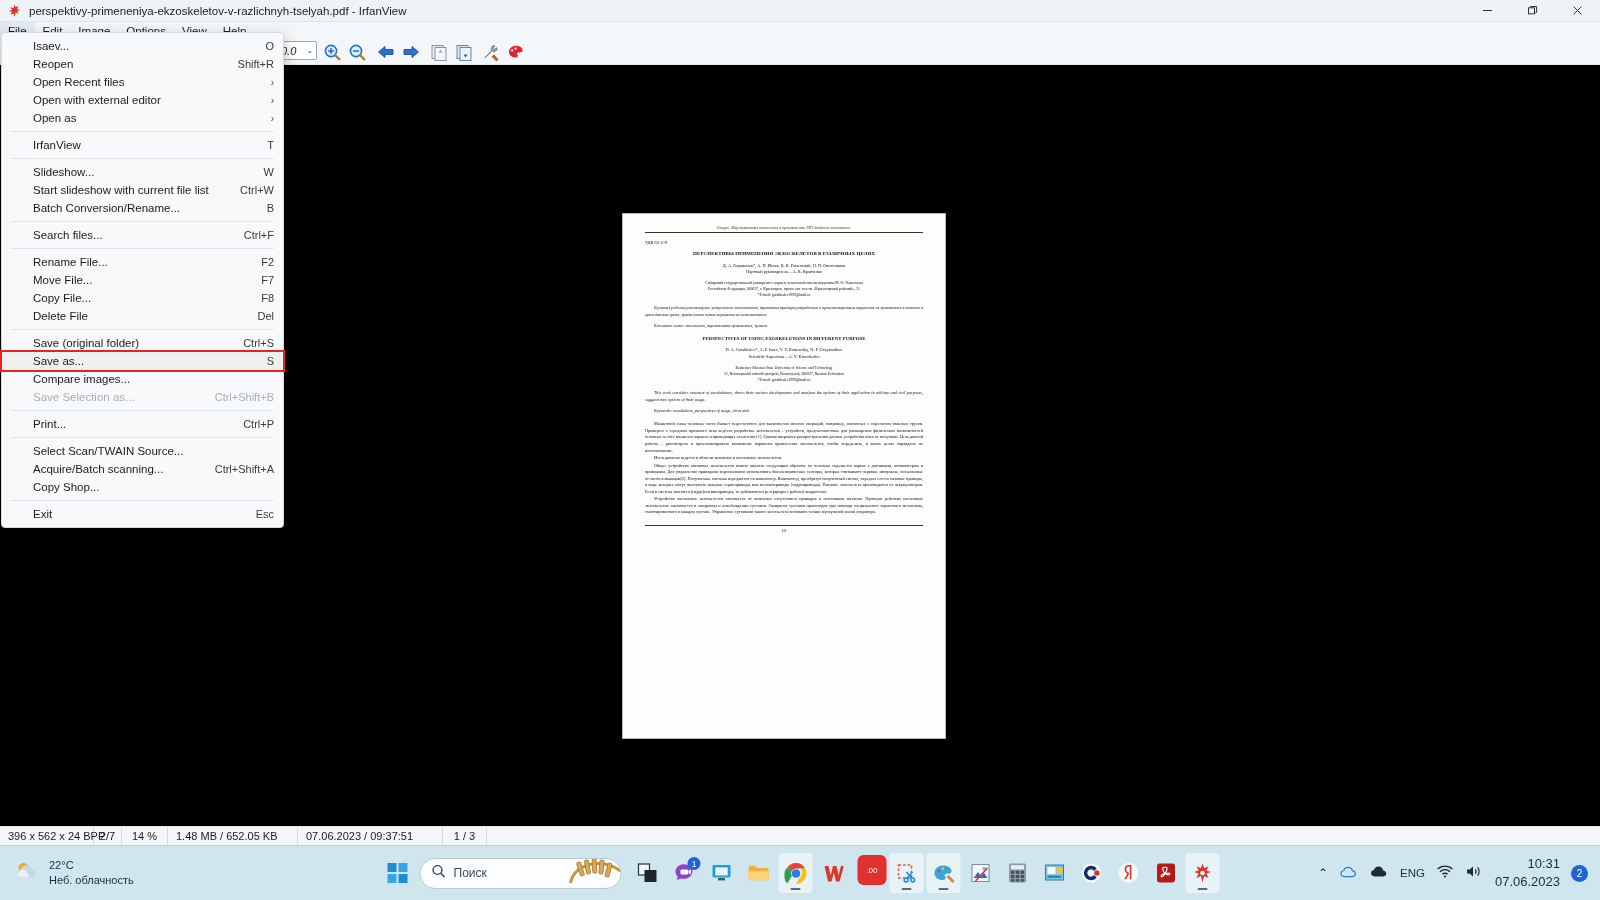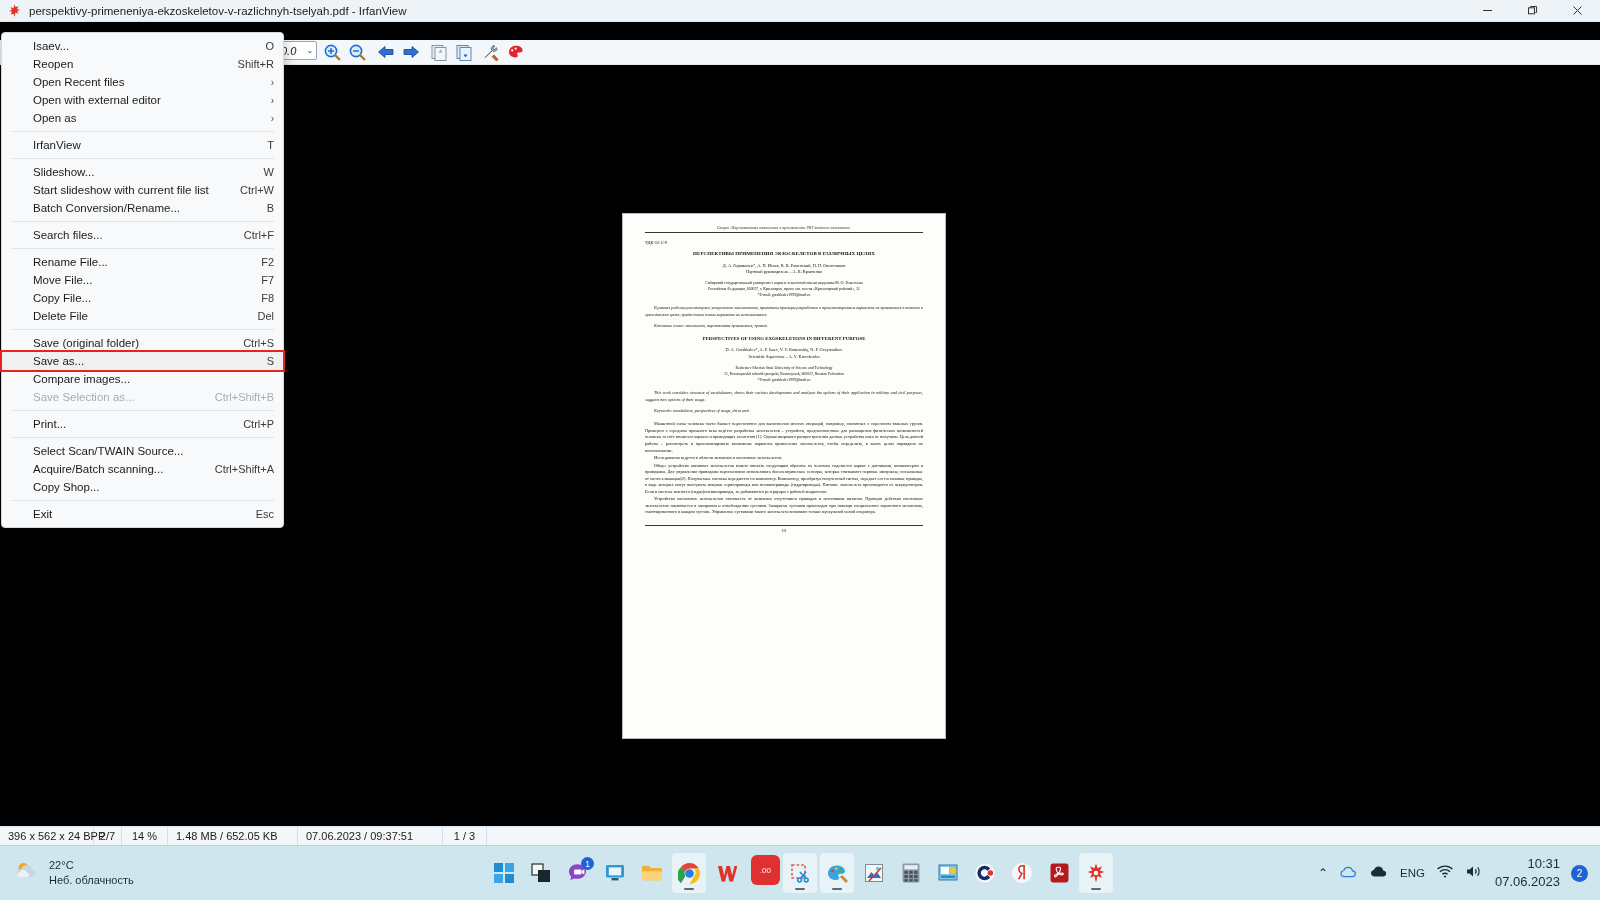--- a/index.html
+++ b/index.html
@@ -256,20 +256,28 @@
       </div>
       <div class="tb-btn close">
         <svg width="11" height="11" viewBox="0 0 11 11">
           <line x1="1.5" y1="1.5" x2="9.5" y2="9.5" stroke="#333" stroke-width="1"></line>
           <line x1="9.5" y1="1.5" x2="1.5" y2="9.5" stroke="#333" stroke-width="1"></line>
         </svg>
       </div>
     </div>
   </div>
 
+  <div class="menubar">
+    <div class="m active">File</div>
+    <div class="m">Edit</div>
+    <div class="m">Image</div>
+    <div class="m">Options</div>
+    <div class="m">View</div>
+    <div class="m">Help</div>
+  </div>
 
   <div class="toolbar">
     <div style="width:320px"></div>
     <div class="tbtn">
       <svg width="19" height="19" viewBox="0 0 19 19">
         <circle cx="8" cy="8" r="5.6" fill="#dbeeff" stroke="#1f6fd0" stroke-width="1.6"></circle>
         <line x1="11.8" y1="11.8" x2="17" y2="17" stroke="#b07a25" stroke-width="2.4"></line>
         <line x1="5" y1="8" x2="11" y2="8" stroke="#1f6fd0" stroke-width="1.5"></line>
         <line x1="8" y1="5" x2="8" y2="11" stroke="#1f6fd0" stroke-width="1.5"></line>
       </svg>
@@ -459,20 +467,41 @@
     <div class="tb-center">
       <div class="tb-item">
         <svg width="22" height="22" viewBox="0 0 22 22">
           <rect x="1" y="1" width="9" height="9" fill="#1f8dd6"></rect>
           <rect x="12" y="1" width="9" height="9" fill="#38a5e8"></rect>
           <rect x="1" y="12" width="9" height="9" fill="#38a5e8"></rect>
           <rect x="12" y="12" width="9" height="9" fill="#1f8dd6"></rect>
         </svg>
       </div>
 
+      <div class="searchbox">
+        <span>
+          <svg width="14" height="14" viewBox="0 0 14 14">
+            <circle cx="6" cy="6" r="4.4" fill="none" stroke="#30434c" stroke-width="1.4"></circle>
+            <line x1="9.3" y1="9.3" x2="13" y2="13" stroke="#30434c" stroke-width="1.5"></line>
+          </svg>
+        </span>
+        <span class="search-ph">Поиск</span>
+        <span style="position:absolute;right:-4px;bottom:-2px;">
+          <svg width="60" height="30" viewBox="0 0 60 30">
+            <path d="M6 27c2-10 10-17 22-19 10-1.6 20 1 28 7" fill="none" stroke="#c8933f" stroke-width="3"></path>
+            <g fill="#dca95a" stroke="#a9762c" stroke-width="0.8">
+              <rect x="14" y="6" width="4" height="14" rx="1" transform="rotate(-18 16 13)"></rect>
+              <rect x="21" y="4" width="4" height="14" rx="1" transform="rotate(-10 23 11)"></rect>
+              <rect x="28" y="3" width="4" height="14" rx="1" transform="rotate(-3 30 10)"></rect>
+              <rect x="35" y="4" width="4" height="14" rx="1" transform="rotate(5 37 11)"></rect>
+              <rect x="42" y="7" width="4" height="14" rx="1" transform="rotate(14 44 14)"></rect>
+            </g>
+          </svg>
+        </span>
+      </div>
 
       <div class="tb-item">
         <svg width="22" height="22" viewBox="0 0 22 22">
           <rect x="2" y="2" width="11" height="11" fill="#f4f7f8" stroke="#243238" stroke-width="1.2"></rect>
           <rect x="8" y="8" width="12" height="12" fill="#1b272c"></rect>
         </svg>
       </div>
 
       <div class="tb-item">
         <svg width="24" height="24" viewBox="0 0 24 24">

